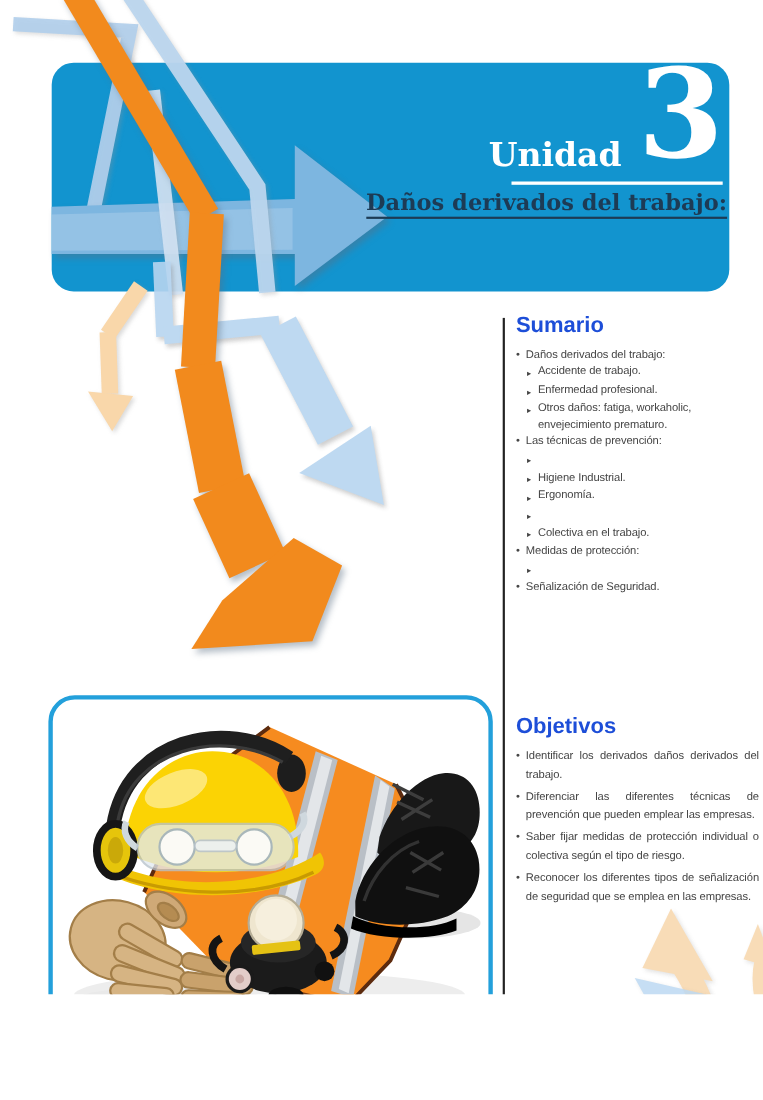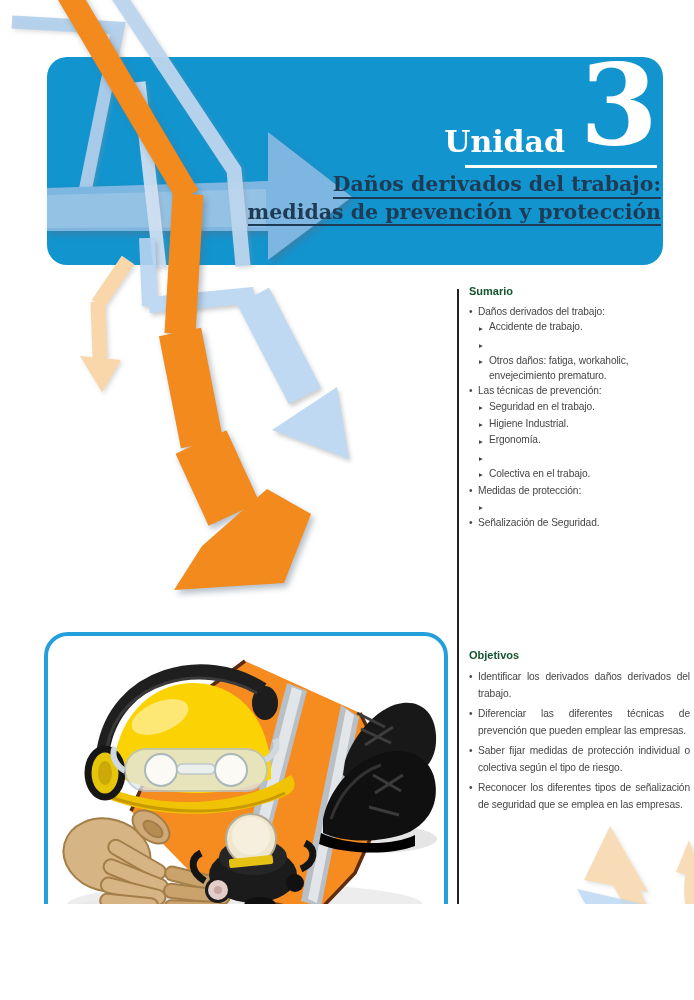--- a/index.html
+++ b/index.html
@@ -17,21 +17,21 @@
               font-family:"DejaVu Serif",serif;font-weight:700;font-size:30px;color:#ffffff;}
   .unit-underline{position:absolute;left:418px;top:108px;width:192px;height:3px;background:#ffffff;}
   .title-block{position:absolute;right:2px;top:116px;text-align:right;}
   .title-line{display:inline-block;font-family:"DejaVu Serif",serif;font-weight:700;
               font-size:20.5px;line-height:1.1;color:#1d3b55;border-bottom:2.5px solid #1d3b55;
               padding-bottom:1px;margin-bottom:2px;white-space:nowrap;}
 
   
   .vrule{position:absolute;left:457px;top:289px;width:1.5px;height:658px;background:#222;z-index:3;}
   .panel{position:absolute;left:469px;width:221px;z-index:3;color:#454545;}
-  .panel h2{margin:0 0 7px 0;font-size:11px;font-weight:bold;color:#14532d;}
+  .panel h2{margin:0 0 7px 0;font-size:20px;font-weight:bold;color:#1d4ed8;}
   .sumario{top:285px;}
   .objetivos{top:633px;margin-top:16px;}
   .lst{margin:0;padding:0;list-style:none;font-size:10.2px;letter-spacing:-0.1px;}
   .sumario .lst{line-height:15.3px;}
   .objetivos .lst{line-height:17px;}
   .lst li{display:flex;align-items:flex-start;}
   .objetivos .lst li{margin-bottom:3px;}
   .lst .b{flex:0 0 9px;}
   .lst li.l2{padding-left:10px;}
   .lst li.l2 .b{flex:0 0 10px;font-size:7.5px;padding-top:1.5px;}
@@ -110,51 +110,50 @@
       <path d="M684,926 L653,968 L695,993" fill="none" stroke="#3d9fd6" stroke-width="7" opacity="0.9"></path>
     </g>
   </svg>
 
   <div class="header-text">
     <div class="unit-label">Unidad</div>
     <div class="unit-number">3</div>
     <div class="unit-underline"></div>
     <div class="title-block">
       <span class="title-line">Daños derivados del trabajo:</span><br>
-      <span class="title-line">medidas de prevención y protección</span>
     </div>
   </div>
 
   <div class="vrule"></div>
 
   <div class="panel sumario">
     <h2>Sumario</h2>
     <ul class="lst">
       <li class="l1">
           <span class="b">•</span>
           <span class="t">Daños derivados del trabajo:</span>
         </li>
       <li class="l2">
           <span class="b">▸</span>
           <span class="t">Accidente de trabajo.</span>
         </li>
       <li class="l2">
           <span class="b">▸</span>
+          <span class="t">Enfermedad profesional.</span>
         </li>
       <li class="l2">
           <span class="b">▸</span>
           <span class="t">Otros daños: fatiga, workaholic, envejecimiento prematuro.</span>
         </li>
       <li class="l1">
           <span class="b">•</span>
           <span class="t">Las técnicas de prevención:</span>
         </li>
       <li class="l2">
           <span class="b">▸</span>
-          <span class="t">Seguridad en el trabajo.</span>
         </li>
       <li class="l2">
           <span class="b">▸</span>
           <span class="t">Higiene Industrial.</span>
         </li>
       <li class="l2">
           <span class="b">▸</span>
           <span class="t">Ergonomía.</span>
         </li>
       <li class="l2">

